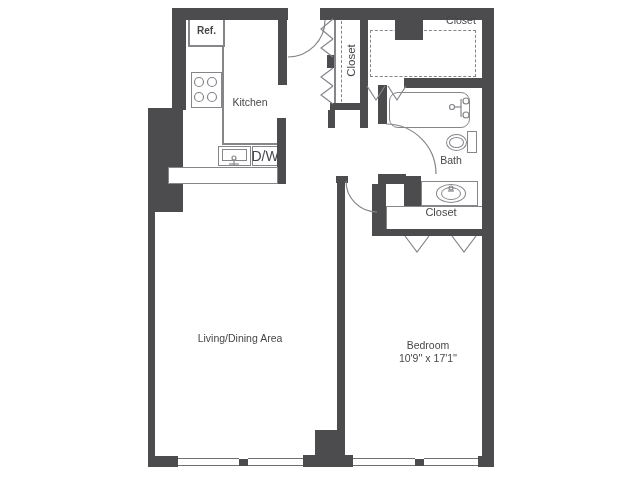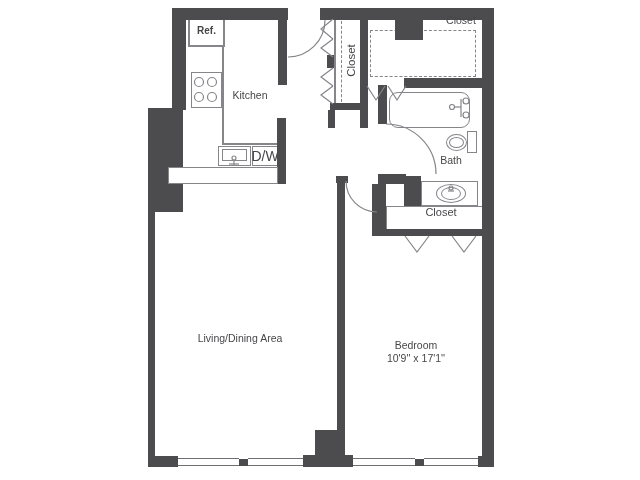--- a/index.html
+++ b/index.html
@@ -118,26 +118,26 @@
       <circle cx="452" cy="107" r="2.5"></circle>
       <line x1="455" y1="107" x2="461" y2="107"></line>
       <circle cx="234" cy="158" r="2"></circle>
       <line x1="234" y1="160" x2="234" y2="165"></line>
       <line x1="229" y1="164" x2="239" y2="164"></line>
       <circle cx="451" cy="188" r="2"></circle>
       <line x1="448" y1="191" x2="454" y2="191"></line>
     </g>
   </svg>
 
-  <div class="label" style="left:214px;top:89px;width:72px;font-size:10.5px;">Kitchen</div>
+  <div class="label" style="left:214px;top:96px;width:72px;font-size:10.5px;">Kitchen</div>
   <div class="label rot" style="left:318px;top:54px;width:66px;height:13px;font-size:11.5px;">Closet</div>
   <div class="label" style="left:433px;top:14px;width:56px;font-size:10.5px;">Closet</div>
   <div class="label" style="left:431px;top:154px;width:40px;font-size:10.5px;">Bath</div>
   <div class="label" style="left:411px;top:206px;width:60px;font-size:11px;">Closet</div>
   <div class="label" style="left:170px;top:332px;width:140px;font-size:10.5px;">
     <div>Living/Dining Area</div>
   </div>
-  <div class="label" style="left:346px;top:339px;width:140px;font-size:10.5px;">
+  <div class="label" style="left:346px;top:339px;width:140px;font-size:10.5px;padding-left:12px;">
     <div>Bedroom</div>
     <div>10'9'' x 17'1''</div>
   </div>
 
 </div>
 
 </body></html>

